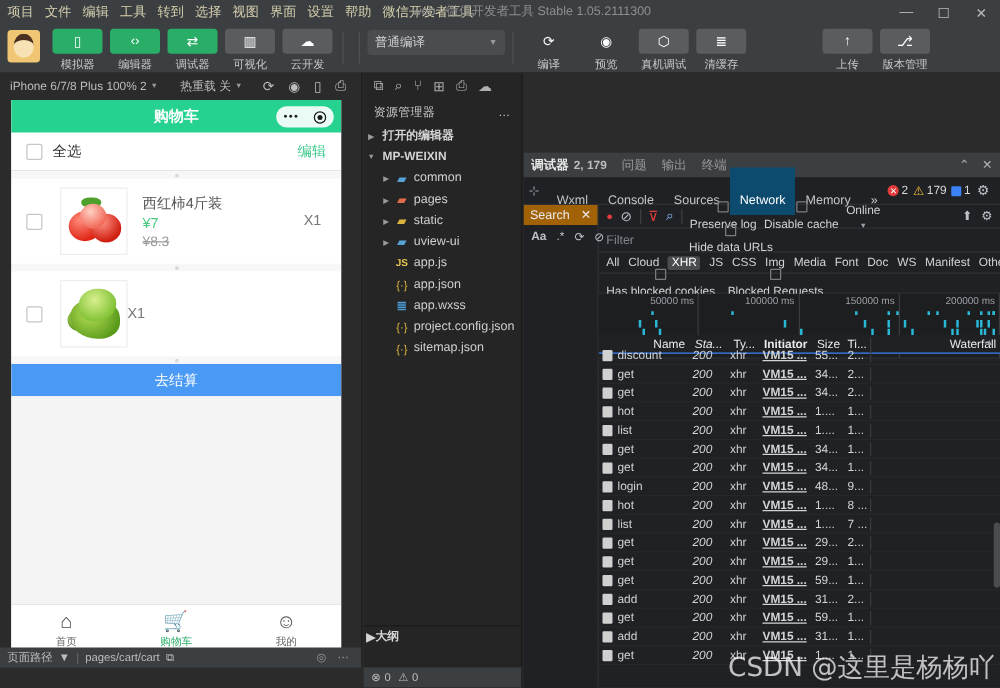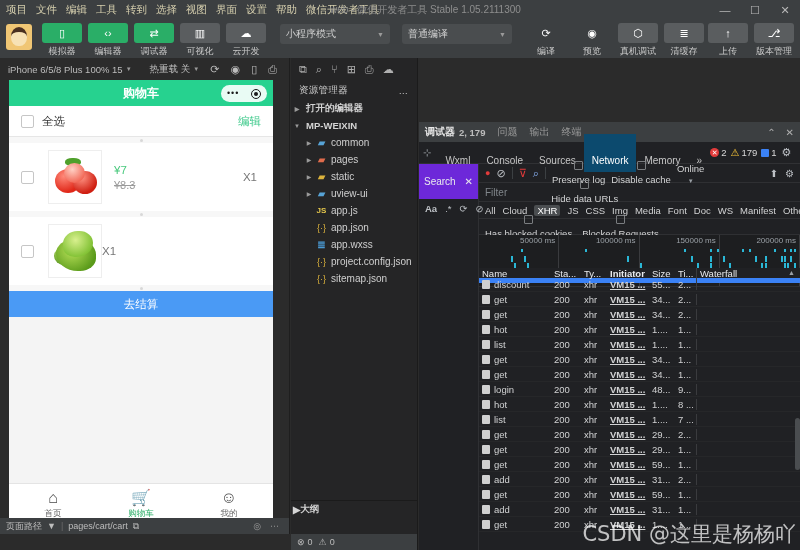--- a/index.html
+++ b/index.html
@@ -232,21 +232,21 @@
   .bdg .tri { color: #f2c037; font-size: 10px; }
   .bdg .sq { width: 8px; height: 8px; background: #3b82f6; border-radius: 1px; }
   .dt-strip .tools { display: flex; gap: 7px; color: #bdc1c6; font-size: 11px; padding-right: 4px;}
 
   .dt-body { position: relative; height: 410px; }
   .search-side {
     position: absolute; left: 0; top: 0; width: 60px; height: 410px;
     background: #202124; border-right: 1px solid #2f3033;
   }
   .search-head {
-    height: 35px; background: #6d28d9; color: #e8eaed; display: flex; align-items: center;
+    height: 16px; background: #a16207; color: #e8eaed; display: flex; align-items: center;
     justify-content: space-between; padding: 0 5px; font-size: 10px;
   }
   .search-sub { height: 19px; display: flex; align-items: center; gap: 8px; padding: 0 6px; color: #bdc1c6; font-size: 9.5px; }
 
   .net-main { position: absolute; left: 60px; top: 0; right: 0; height: 410px; }
   .filter-row {
     height: 19px; display: flex; align-items: center; padding: 0 6px;
     border-bottom: 1px solid #2f3033; gap: 6px;
   }
   .filter-input { color: #80868b; font-size: 10px; }
@@ -266,25 +266,25 @@
   }
   .tl-ticks { position: absolute; inset: 0; display: flex; }
   .tl-tick { flex: 1; border-right: 1px solid #3a3b3e; position: relative; }
   .tl-tick span { position: absolute; right: 3px; top: 1px; font-size: 8px; color: #9aa0a6; }
   .tl-band { position: absolute; left: 0; right: 0; height: 16px; }
   .spark { position: absolute; width: 2px; background: #2ab7d6; }
 
   .net-table { position: absolute; left: 0; right: 0; top: 104px; bottom: 15px; overflow: hidden; }
   .nt-head {
     height: 15px; display: flex; align-items: center; font-size: 9.5px;
-    color: #e8eaed; border-bottom: 5px solid #3b82f6; background: #202124;
+    color: #e8eaed; border-bottom: 1px solid #3b82f6; background: #202124; text-align: right;
   }
   .nt-head div, .nt-row div { padding: 0 3px; overflow: hidden; white-space: nowrap; }
   .c-name { width: 72px; flex: none; }
-  .c-sta { width: 30px; flex: none; }
+  .c-sta { width: 30px; flex: none; font-style: italic; }
   .c-ty { width: 26px; flex: none; }
   .c-init { width: 42px; flex: none; font-weight: bold; }
   .c-size { width: 26px; flex: none; }
   .c-time { width: 22px; flex: none; border-right: 1px solid #3a3b3e; }
   .c-wf { flex: 1; position: relative; }
   .c-wf .sortarrow { position: absolute; right: 5px; top: 1px; font-size: 7px; color: #9aa0a6; }
   .nt-row {
     height: 15px; display: flex; align-items: center; font-size: 9.5px; color: #d2d3d4;
     border-bottom: 1px solid #262729;
   }
@@ -347,24 +347,20 @@
       <div class="tbtn">
         <div class="ic grey">▥</div>
         <div class="lb">可视化</div>
       </div>
       <div class="tbtn">
         <div class="ic grey">☁</div>
         <div class="lb">云开发</div>
       </div>
     </div>
     <div class="vsep"></div>
-    <div class="tsel">
-      <span>小程序模式</span>
-      <span class="caret">▼</span>
-    </div>
     <div class="vsep"></div>
     <div class="tsel">
       <span>普通编译</span>
       <span class="caret">▼</span>
     </div>
     <div class="vsep"></div>
     <div class="tgroup">
       <div class="tbtn">
         <div class="ic plain">⟳</div>
         <div class="lb">编译</div>
@@ -395,21 +391,21 @@
         
         
       </div>
 
     </div>
   </div>
 
   <div class="sim">
     <div class="sim-bar">
       <span class="sel">
-        <span>iPhone 6/5/8 Plus 100% 15</span>
+        <span>iPhone 6/7/8 Plus 100% 2</span>
         <span class="caret">▼</span>
       </span>
       <span class="sel" style="margin-left:14px">
         <span>热重载 关</span>
         <span class="caret">▼</span>
       </span>
       <span class="icons">
         <span>⟳</span>
         <span>◉</span>
         <span>▯</span>
@@ -436,20 +432,21 @@
       <div class="item-gap"></div>
       <div class="cart-item">
         <span class="cbx"></span>
         <span class="thumb">
           <i class="stem"></i>
             <i class="tomato-a"></i>
             <i class="tomato-b"></i>
             <i class="tomato-c"></i>
         </span>
         <span class="item-info">
+          <span class="item-name">西红柿4斤装</span>
           <span class="item-price">¥7</span>
           <span class="item-old">¥8.3</span>
         </span>
         <span class="item-qty">X1</span>
       </div>
 
       <div class="item-gap"></div>
       <div class="cart-item">
         <span class="cbx"></span>
         <span class="thumb">

